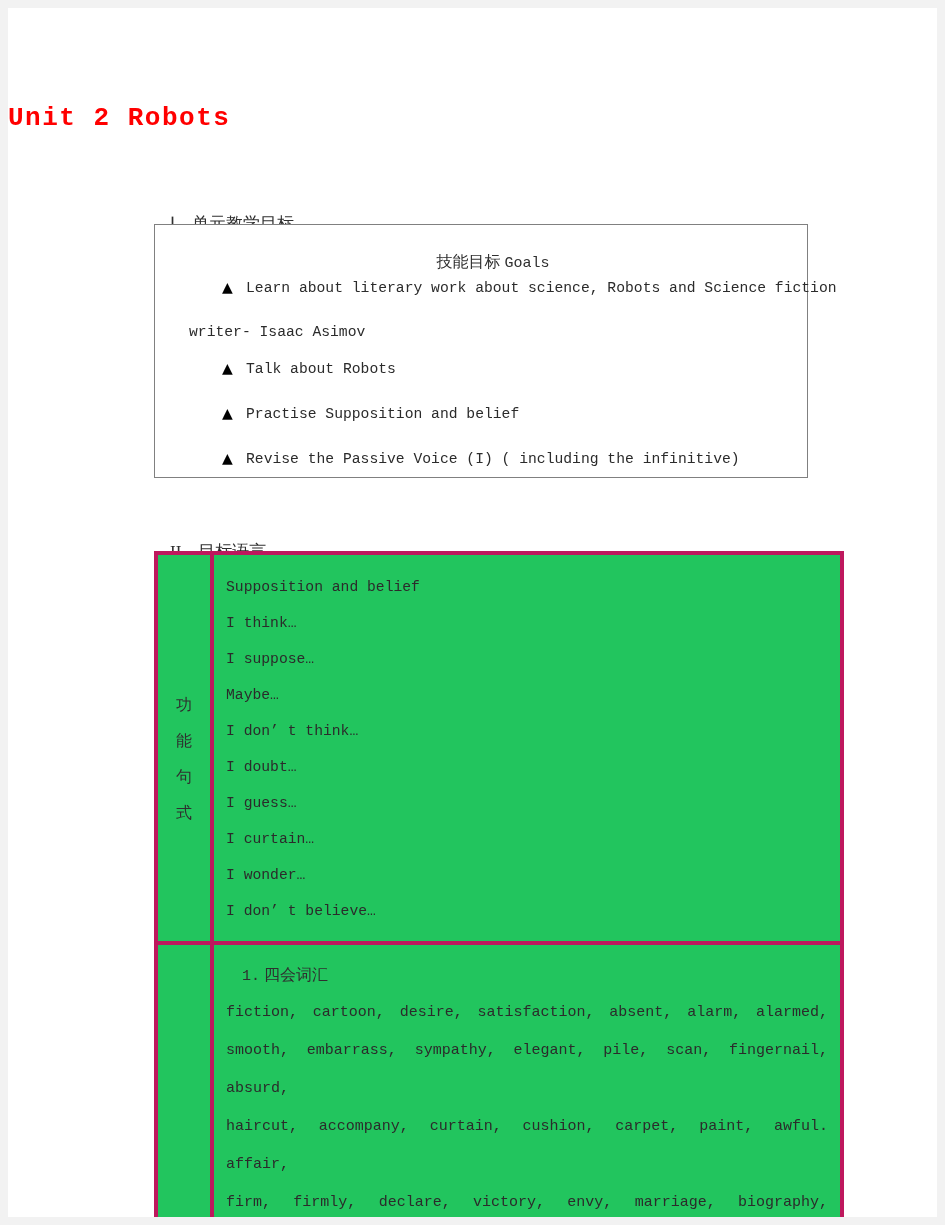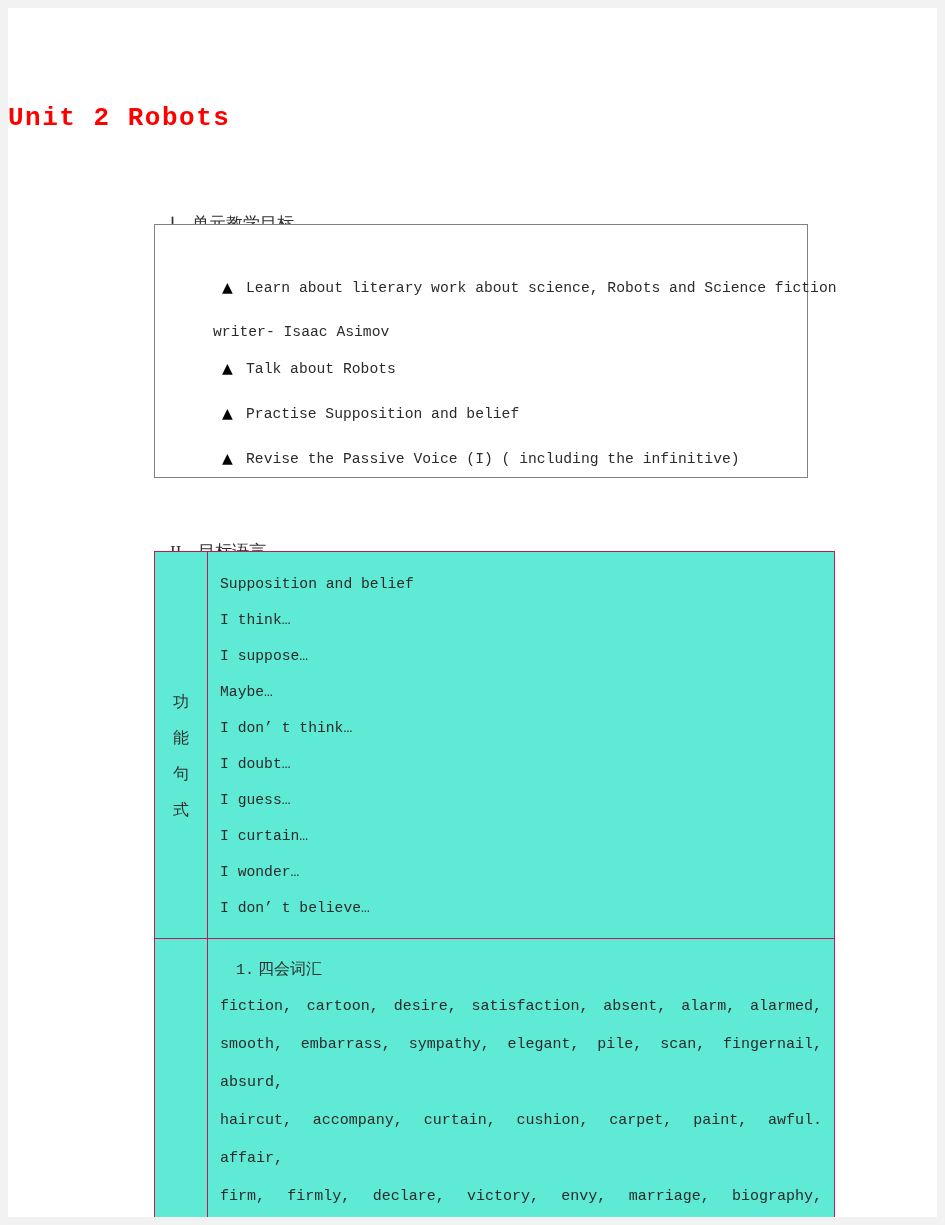--- a/index.html
+++ b/index.html
@@ -95,42 +95,41 @@
   }
   .goal-bullet {
     display: inline-block;
     width: 24px;
     color: #000;
     font-size: 14px;
     font-family: "DejaVu Sans", sans-serif;
   }
   .goal-cont {
     display: block;
-    margin-left: 24px;
     font-family: "Liberation Mono", monospace;
     font-size: 14.7px;
     color: #2b2b2b;
     line-height: 36px;
     white-space: nowrap;
   }
 
   
   .lang-table {
     position: absolute;
     left: 146px;
     top: 543px;
     width: 678px;
     border-collapse: collapse;
     table-layout: fixed;
   }
   .lang-table td {
-    border: 1px solid #be185d;
+    border: 4px solid #be185d;
     padding: 0;
     vertical-align: top;
-    background: #5eead4;
+    background: #22c55e;
   }
   .col-label { width: 52px; }
   .col-body  { width: 626px; }
 
   .vlabel {
     display: block;
     text-align: center;
     font-size: 16px;
     color: #2f2f2f;
     line-height: 36px;
@@ -181,20 +180,23 @@
 
 <div class="page">
 
   <div class="doc-title">Unit 2 Robots</div>
 
   <div class="section-heading sec1-heading">
     <span class="sec-num">Ⅰ.</span><span>&nbsp;&nbsp;&nbsp;</span><span>单元教学目标</span>
   </div>
 
   <div class="goals-box">
+    <div class="goals-title">
+      <span>技能目标</span><span>&nbsp;</span><span class="en">Goals</span>
+    </div>
     <div class="goals-list">
 
       <div>
         <span class="goal-item"><span class="goal-bullet">▲</span><span>Learn about literary work about science, Robots and Science fiction</span></span>
         <span class="goal-cont">writer- Isaac Asimov</span>
       </div>
 
       <div>
         <span class="goal-item"><span class="goal-bullet">▲</span><span>Talk about Robots</span></span>
       </div>

